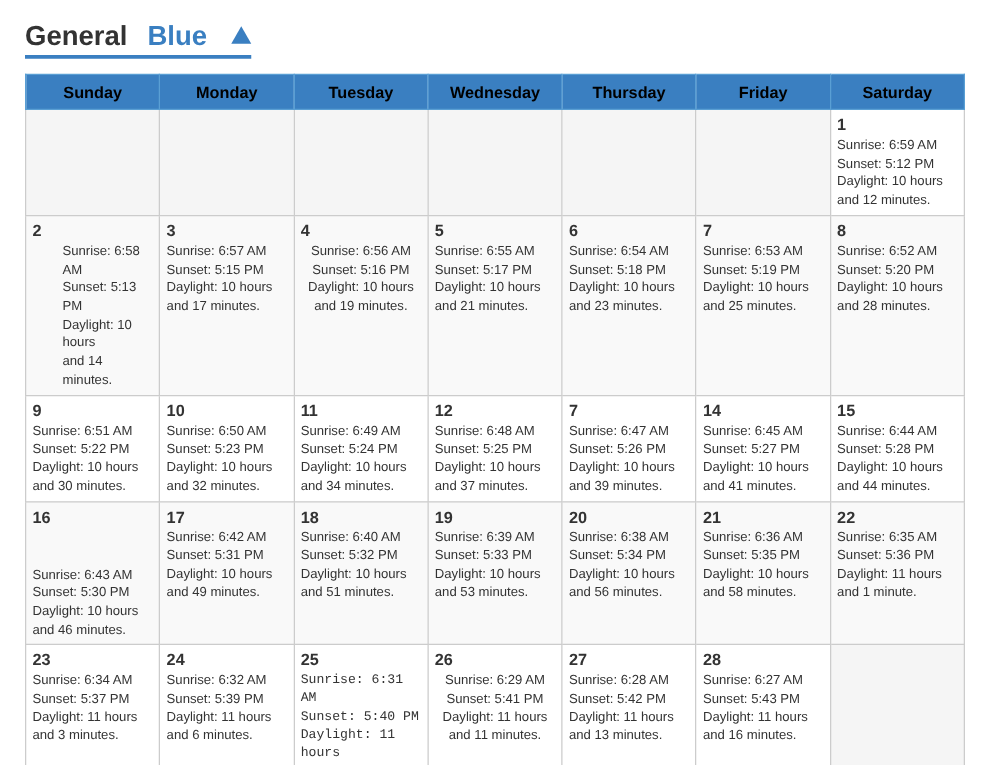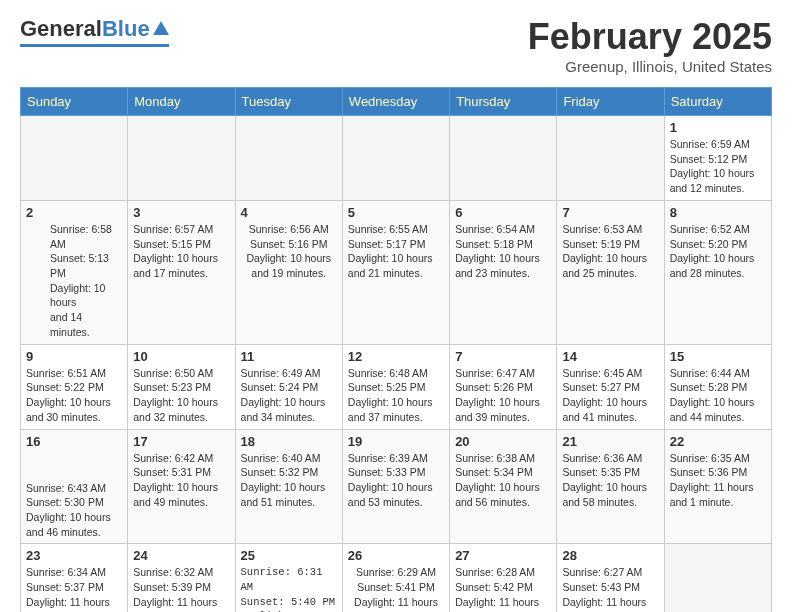--- a/index.html
+++ b/index.html
@@ -24,20 +24,21 @@
       display: flex;
       flex-direction: column;
       align-items: flex-start;
     }
     .logo-text {
       display: flex;
       align-items: center;
       font-size: 22px;
       font-weight: bold;
       color: #333;
+      gap: 16px;
     }
     .logo-general { color: #333; }
     .logo-blue { color: #3a7fc1; }
     .logo-triangle {
       width: 0;
       height: 0;
       border-left: 8px solid transparent;
       border-right: 8px solid transparent;
       border-bottom: 14px solid #3a7fc1;
       margin-left: 3px;
@@ -61,26 +62,26 @@
       font-size: 15px;
       color: #555;
     }
     .calendar {
       width: 100%;
       border-collapse: collapse;
       border: 1px solid #ccc;
     }
     .calendar th {
       background: #3a7fc1;
-      color: #fef9c3;
+      color: #000000;
       font-size: 13px;
-      font-weight: normal;
+      font-weight: bold;
       padding: 6px 6px;
       border: 1px solid #5a9fd4;
-      text-align: left;
+      text-align: center;
     }
     .calendar td {
       vertical-align: top;
       border: 1px solid #ccc;
       padding: 4px 5px;
       width: calc(100% / 7);
       min-height: 80px;
       height: 85px;
       font-size: 11px;
       color: #333;
@@ -112,24 +113,20 @@
 
 <div class="page">
   <div class="header">
     <div class="logo">
       <div class="logo-text">
         <span class="logo-general">General</span>
           <span class="logo-blue">Blue</span>
         <span class="logo-triangle"></span>
       </div>
       <div class="logo-line"></div>
-    </div>
-    <div class="title-section">
-      <div class="main-title">February 2025</div>
-      <div class="subtitle">Greenup, Illinois, United States</div>
     </div>
   </div>
 
   <table class="calendar">
     <thead>
       <tr>
         <th>Sunday</th>
         <th>Monday</th>
         <th>Tuesday</th>
         <th>Wednesday</th>

